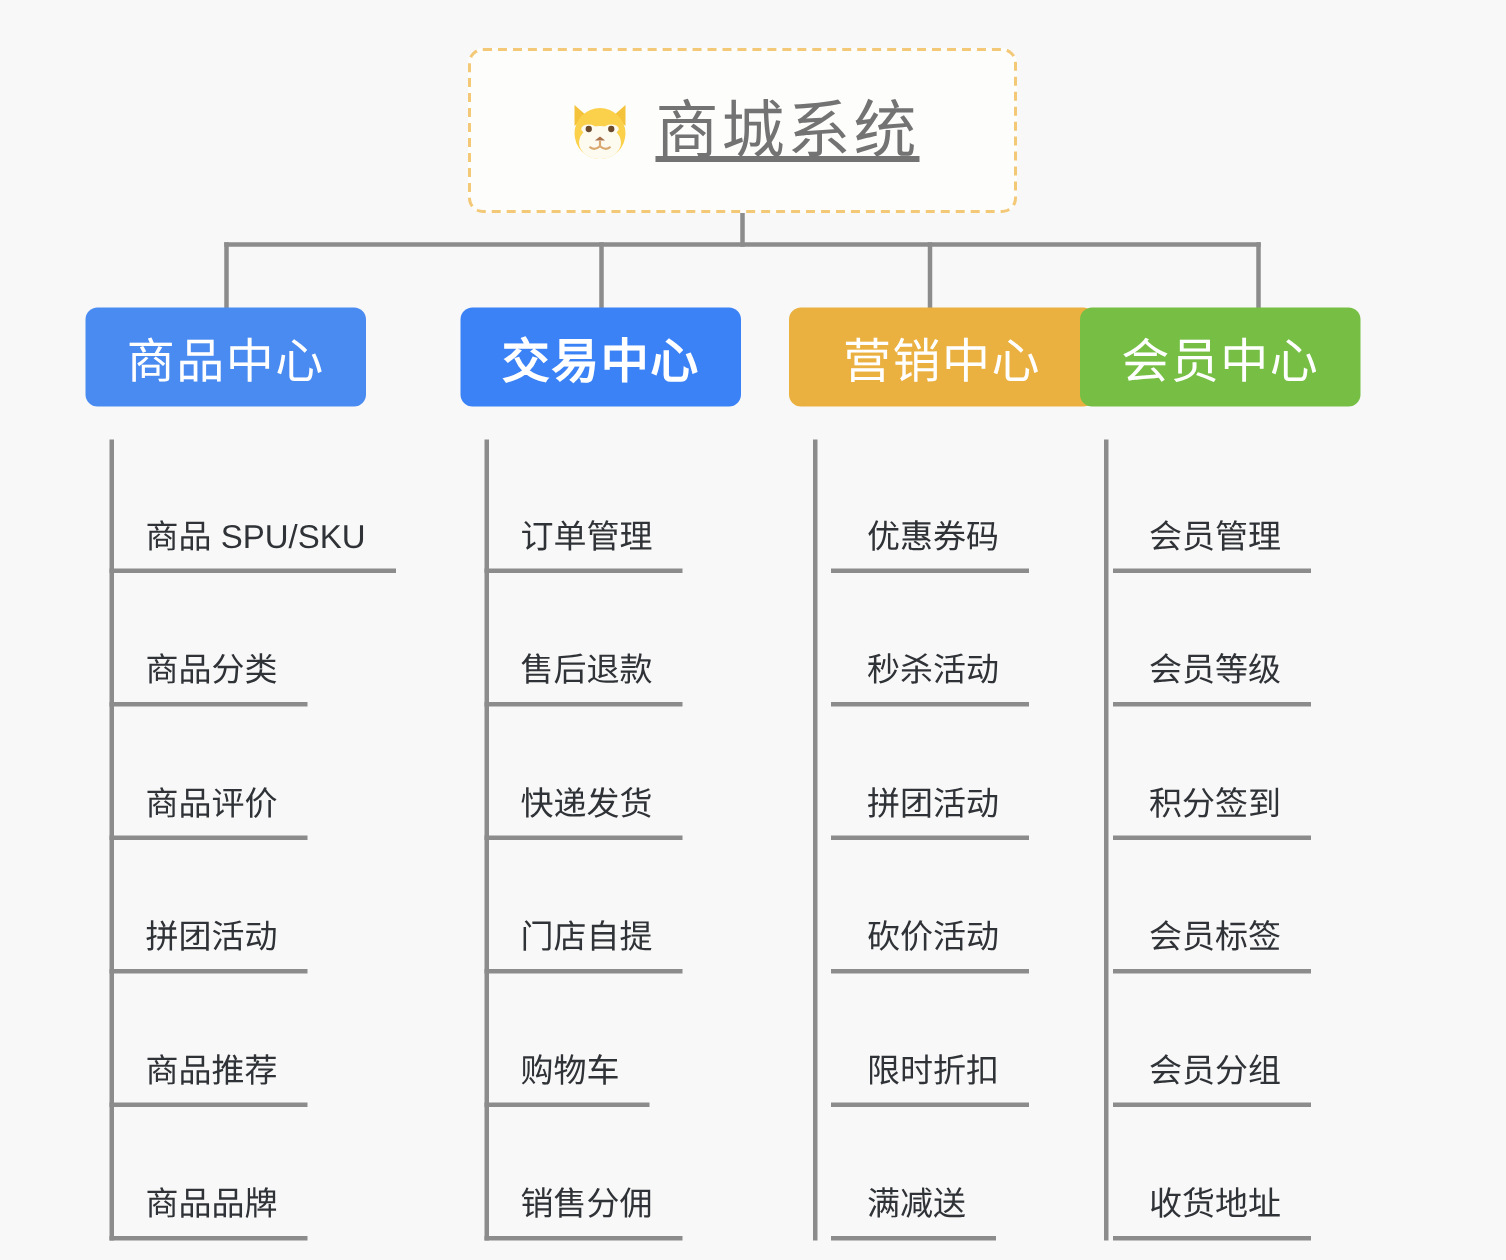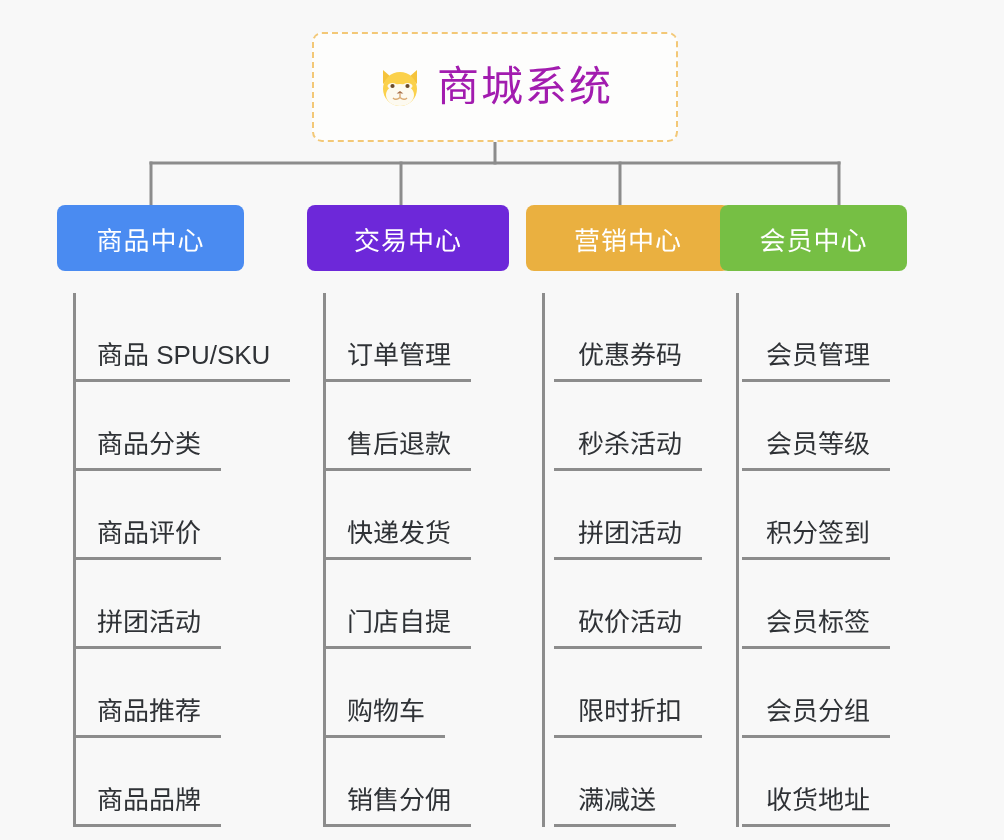--- a/index.html
+++ b/index.html
@@ -41,24 +41,25 @@
   .root-emoji {
     font-size: 40px;
     line-height: 1;
     display: block;
     width: 46px;
     height: 46px;
   }
   .root-emoji svg { display: block; }
   .root-title {
     font-size: 42px;
-    color: #a21caf;
+    color: #737373;
     letter-spacing: 2px;
     line-height: 1;
     white-space: nowrap;
+    text-decoration: underline;
   }
 
   
   .connectors {
     position: absolute;
     left: 0;
     top: 0;
     width: 1004px;
     height: 840px;
     pointer-events: none;
@@ -70,21 +71,21 @@
     top: 205px;
   }
   .branch-header {
     box-sizing: border-box;
     height: 66px;
     border-radius: 8px;
     display: flex;
     align-items: center;
     justify-content: center;
     color: #ffffff;
-    font-size: 26px;
+    font-size: 32px;
     letter-spacing: 1px;
     white-space: nowrap;
     text-align: center;
   }
   .branch-items {
     position: relative;
     margin-top: 22px;
     padding-left: 16px;
   }
   .branch-items::before {
@@ -97,34 +98,34 @@
     background: #8c8c8c;
   }
   .leaf {
     position: relative;
     height: 89px;
     display: flex;
     align-items: flex-end;
   }
   .leaf-label {
     display: inline-block;
-    font-size: 26px;
+    font-size: 22px;
     color: #2f3236;
     white-space: nowrap;
     padding: 0 20px 8px 24px;
     border-bottom: 3px solid #8c8c8c;
     margin-left: -16px;
     line-height: 1.2;
   }
 
   
   .branch-1 { left: 57px; }
   .branch-1 .branch-header { width: 187px; background: #4a8bf1; }
   .branch-2 { left: 307px; }
-  .branch-2 .branch-header { width: 202px; background: #6d28d9; }
+  .branch-2 .branch-header { width: 187px; background: #3b82f6; font-weight: bold; }
   .branch-3 { left: 526px; }
   .branch-3 .branch-header { width: 204px; background: #eab040; }
   .branch-4 { left: 720px; }
   .branch-4 .branch-header { width: 187px; background: #76bf44; }
 
   .branch-1 .branch-items { margin-left: 16px; }
   .branch-2 .branch-items { margin-left: 16px; }
   .branch-3 .branch-items { margin-left: 16px; padding-left: 28px; }
   .branch-4 .branch-items { margin-left: 16px; padding-left: 22px; }
 </style>

